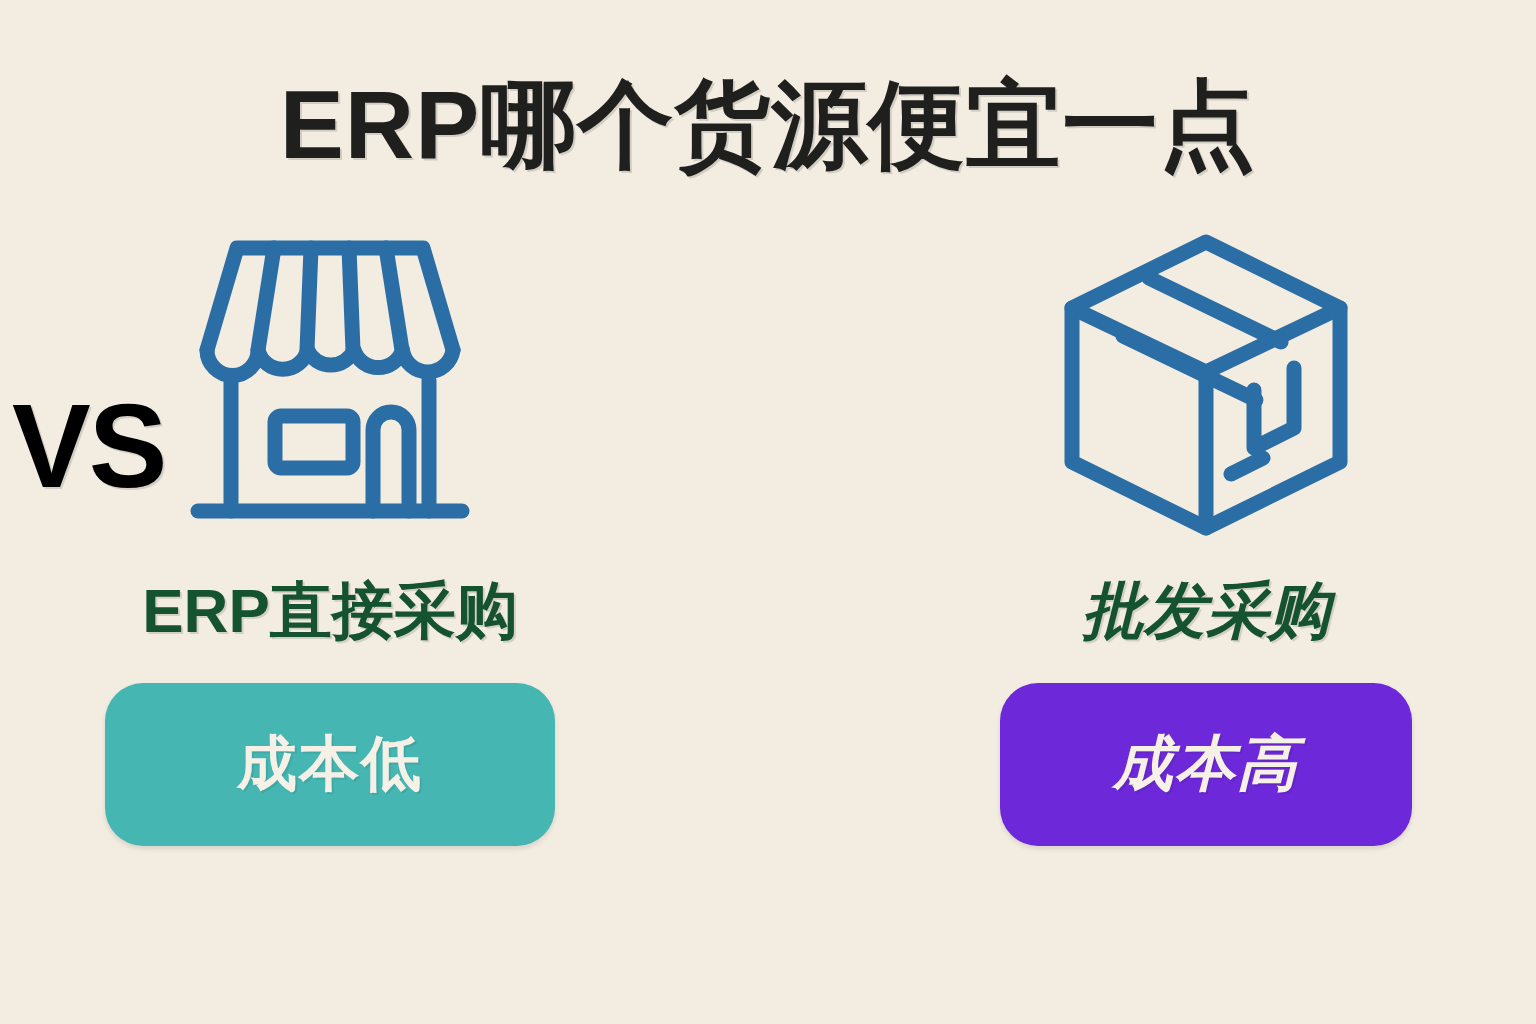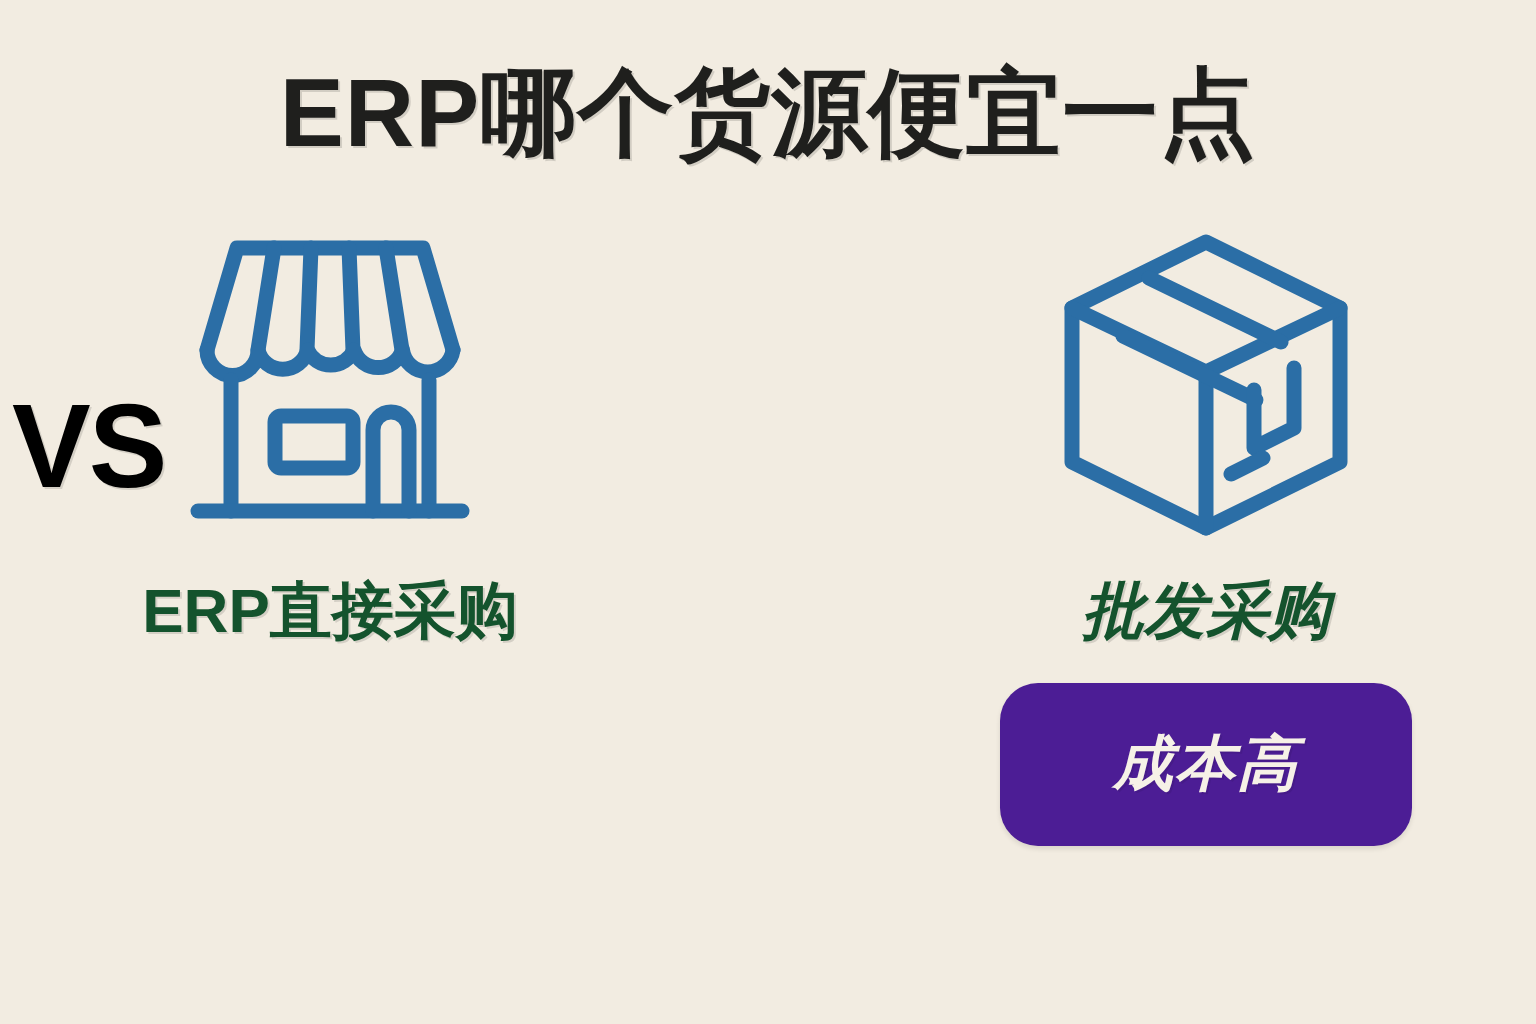--- a/index.html
+++ b/index.html
@@ -20,21 +20,21 @@
     position: absolute;
     inset: 0;
     width: 1536px;
     height: 1024px;
     background: #f2ece1;
   }
 
   
   #title {
     position: absolute;
-    top: 56px;
+    top: 68px;
     left: 0;
     width: 1536px;
     text-align: center;
     font-size: 96px;
     line-height: 1.18;
     font-weight: 900;
     letter-spacing: 1px;
     color: #1f1f1d;
     white-space: nowrap;
     text-shadow: 2px 2px 0 rgba(0,0,0,0.13);
@@ -86,21 +86,21 @@
     font-size: 60px;
     font-weight: 900;
     color: #f6f1e7;
     letter-spacing: 2px;
     white-space: nowrap;
     box-shadow: 0 3px 5px rgba(0,0,0,0.10);
     text-shadow: 2px 2px 0 rgba(0,0,0,0.08);
     box-sizing: border-box;
   }
   #badge-left  { width: 450px; background: #45b6b2; }
-  #badge-right { width: 412px; background: #4c1d95; }
+  #badge-right { width: 412px; background: #6d28d9; }
 
   
   #vs {
     position: absolute;
     left: 12px;
     top: 378px;
     width: 1536px;
     text-align: left;
     font-size: 118px;
     font-weight: 900;
@@ -142,20 +142,23 @@
         <path d="M33 281 L297 281"></path>
 
         <rect x="110" y="186" width="78" height="52" rx="6"></rect>
 
         <path d="M208 281 L208 200 A18 18 0 0 1 244 200 L244 281"></path>
       </svg>
     </div>
 
     <div class="option-label">ERP直接采购</div>
 
+    <div class="badge-row">
+      <div class="badge" id="badge-left">成本低</div>
+    </div>
   </div>
 
   <div class="column" id="col-right">
 
     <div class="icon-wrap">
       <svg width="330" height="330" viewBox="0 0 330 330" fill="none" stroke="#2b6ea6" stroke-width="15" stroke-linecap="round" stroke-linejoin="round" aria-hidden="true">
 
         <path d="M31 88 L165 22 L299 88 L299 242 L165 308 L31 242 Z"></path>
 
         <path d="M31 88 L165 152 L299 88"></path>

